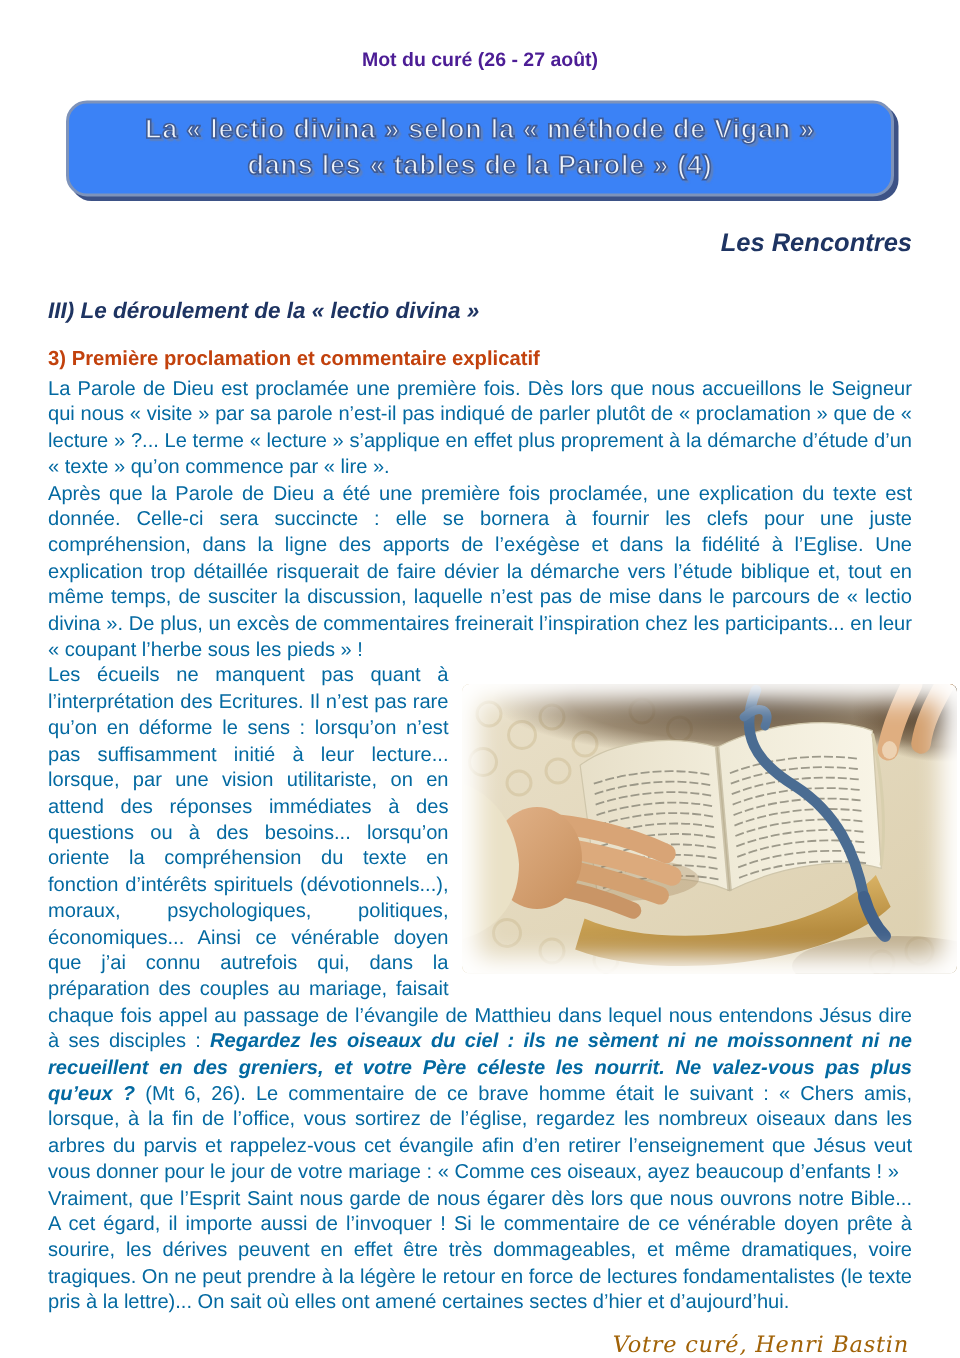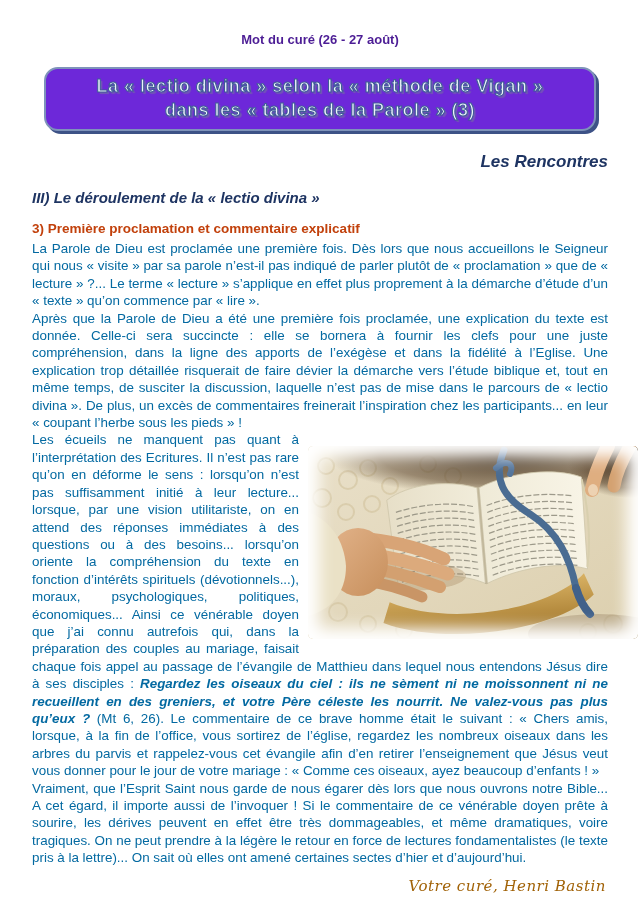--- a/index.html
+++ b/index.html
@@ -11,35 +11,35 @@
   .page{width:640px;height:905px;position:relative;}
   .content{padding:0 32px;}
   .doc-title{
     margin:30px 0 0;text-align:center;
     font-size:13px;font-weight:bold;color:#4c1d95;line-height:20px;
   }
   .banner{
     margin:17px 12px 0;
     border:2px solid #7e93ba;border-radius:14px;
     box-shadow:3px 3px 0 #3d5286;
-    background:#6d28d9;
+    background:#3b82f6;
     padding:5px 8px 7px;text-align:center;
   }
   .banner-line{
     font-size:18px;font-weight:bold;letter-spacing:.5px;line-height:24px;
     color:#eef3fa;
     -webkit-text-stroke:1.1px #3f5c97;
     text-shadow:2px 2px 1px rgba(118,128,150,.55);
   }
   .h-section{
     margin:21px 0 0;font-size:17px;font-weight:bold;font-style:italic;
     color:#1e3462;line-height:20px;text-align:right;
   }
   .h-subsection{
-    margin:17px 0 0;font-size:15px;font-weight:bold;font-style:italic;
+    margin:27px 0 0;font-size:15px;font-weight:bold;font-style:italic;
     color:#1e3462;line-height:18px;
   }
   .h-para{
     margin:14px 0 0;font-size:13.5px;font-weight:bold;
     color:#c2410c;line-height:16px;
   }
   .body-text{
     margin-top:3px;
     font-size:13.4px;line-height:17.4px;color:#0369a1;
     text-align:justify;
@@ -66,21 +66,21 @@
 </head>
 <body>
 
 <div class="page">
   <div class="content">
 
     <div class="doc-title">Mot du curé (26 - 27 août)</div>
 
     <div class="banner">
       <div class="banner-line">La « lectio divina » selon la « méthode de Vigan »</div>
-      <div class="banner-line">dans les « tables de la Parole » (3)</div>
+      <div class="banner-line">dans les « tables de la Parole » (4)</div>
     </div>
 
     <div class="h-section">Les Rencontres</div>
 
     <div class="h-subsection">III) Le déroulement de la « lectio divina »</div>
 
     <div class="h-para">3) Première proclamation et commentaire explicatif</div>
 
     <div class="body-text">
       <p>La Parole de Dieu est proclamée une première fois. Dès lors que nous accueillons le Seigneur qui nous « visite » par sa parole n’est-il pas indiqué de parler plutôt de « proclamation » que de « lecture » ?... Le terme « lecture » s’applique en effet plus proprement à la démarche d’étude d’un « texte » qu’on commence par « lire ».</p>

